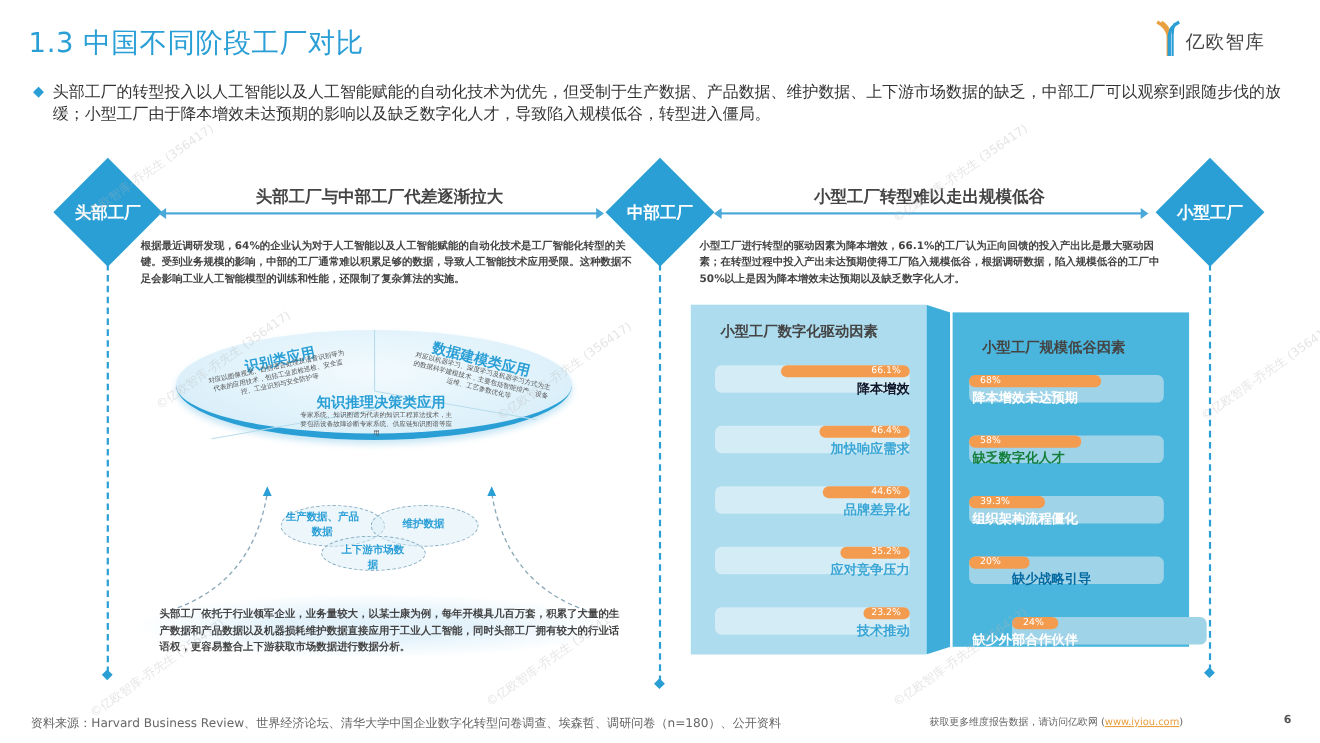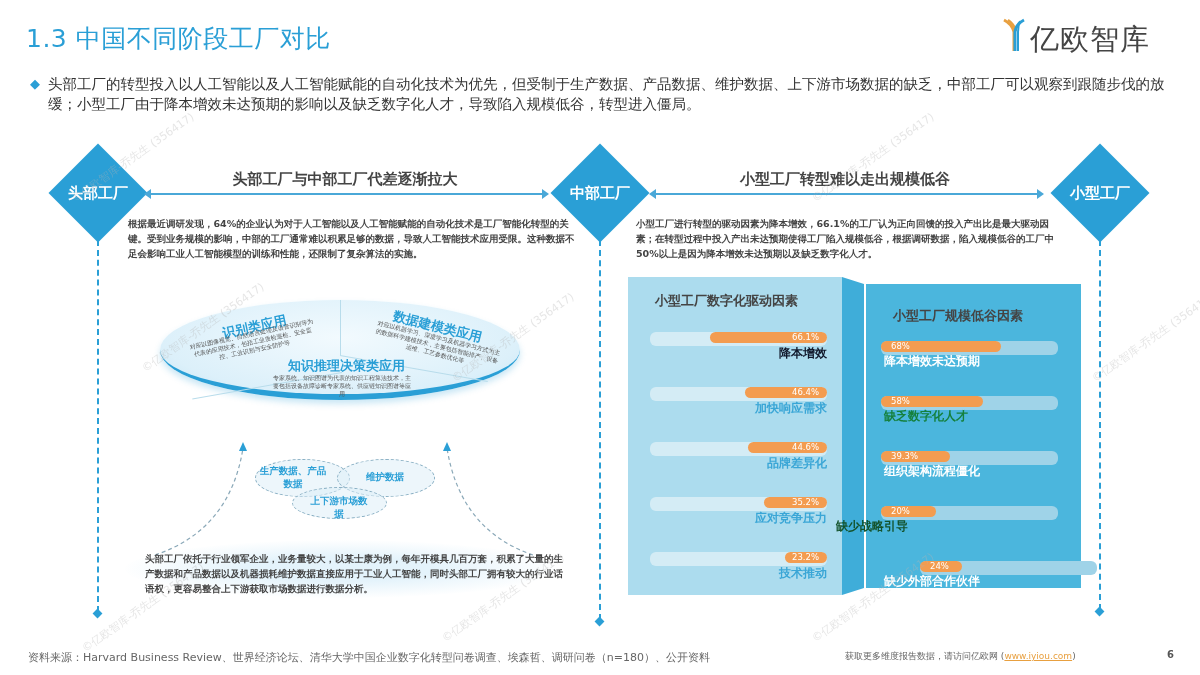--- a/index.html
+++ b/index.html
@@ -2,21 +2,21 @@
 <html><head>
 <meta charset="utf-8">
 <style>
   * { box-sizing: border-box; margin: 0; padding: 0; }
   html, body { width: 1200px; height: 675px; background: #ffffff; overflow: hidden; }
   body { position: relative; font-family: "DejaVu Sans", "Liberation Sans", sans-serif; color: #333; }
 
   .page-title { position: absolute; left: 26px; top: 22px; font-size: 25px; color: #2a9fd6; font-weight: 400; letter-spacing: 0.5px; }
   .logo { position: absolute; right: 50px; top: 18px; display: flex; align-items: flex-end; gap: 4px; }
   .logo-mark { width: 24px; height: 34px; position: relative; }
-  .logo-text { font-size: 29px; color: #444; letter-spacing: 1px; line-height: 26px; }
+  .logo-text { font-size: 17px; color: #444; letter-spacing: 1px; line-height: 26px; }
 
   .summary { position: absolute; left: 30px; top: 74px; width: 1150px; display: flex; gap: 8px; }
   .summary-bullet { color: #2a9fd6; font-size: 13px; line-height: 20px; flex: none; }
   .summary-text { font-size: 14.5px; line-height: 20px; color: #333; }
 
   .diamond { position: absolute; width: 100px; height: 100px; display: flex; align-items: center; justify-content: center; }
   .diamond::before { content: ""; position: absolute; width: 70px; height: 70px; background: #2a9fd6; transform: rotate(45deg); }
   .diamond span { position: relative; color: #fff; font-weight: 700; font-size: 15px; }
 
   .vline { position: absolute; width: 0; border-left: 2px dashed #2a9fd6; }
@@ -45,21 +45,21 @@
   .bottom-glow { position: absolute; left: 125px; top: 540px; width: 430px; height: 58px; border-radius: 50%;
                  background: radial-gradient(ellipse at center, #e4f3fb 30%, rgba(255,255,255,0) 72%); }
 
   
   .panel-left { position: absolute; left: 628px; top: 277px; width: 214px; height: 318px; background: #acdcee; }
   .panel-fold { position: absolute; left: 842px; top: 277px; width: 22px; height: 318px; background: #3fadd9;
                 clip-path: polygon(0 0, 100% 7px, 100% 311px, 0 100%); }
   .panel-right { position: absolute; left: 866px; top: 284px; width: 215px; height: 304px; background: #4bb6dd; }
   .panel-title { position: absolute; font-size: 13px; font-weight: 700; color: #444; white-space: nowrap; }
 
-  .bar-track { position: absolute; height: 14px; border-radius: 6px; }
+  .bar-track { position: absolute; height: 25px; border-radius: 6px; }
   .bar-fill { position: absolute; top: 0; height: 11px; border-radius: 6px; background: #f39c50; }
   .bar-val { position: absolute; font-size: 8.5px; color: #fff; line-height: 11px; }
   .bar-label { position: absolute; font-size: 12px; font-weight: 700; white-space: nowrap; }
 
   .footer-left { position: absolute; left: 28px; top: 650px; font-size: 11px; color: #666; }
   .footer-right { position: absolute; left: 845px; top: 650px; font-size: 9px; color: #666; }
   .footer-link { color: #e8a040; text-decoration: underline; }
   .page-num { position: absolute; left: 1167px; top: 649px; font-size: 10px; color: #555; font-weight: 700; }
 
   .watermark { position: absolute; font-size: 11px; color: rgba(180,180,180,0.35); transform: rotate(-35deg); white-space: nowrap; pointer-events: none; }
@@ -201,21 +201,21 @@
     <div class="bar-fill" style="left:0; width:69px;"></div>
     <span class="bar-val" style="left:10px;">39.3%</span>
   </div>
   <div class="bar-label" style="left:884px; top:463px; color:#ffffff;">组织架构流程僵化</div>
 </div>
 <div>
   <div class="bar-track" style="left:881px; top:506px; width:177px; background:#9fd3e8;">
     <div class="bar-fill" style="left:0; width:55px;"></div>
     <span class="bar-val" style="left:10px;">20%</span>
   </div>
-  <div class="bar-label" style="left:836px; top:518px; color:#14532d;">缺少战略引导</div>
+  <div class="bar-label" style="left:920px; top:518px; color:#0369a1;">缺少战略引导</div>
 </div>
 <div>
   <div class="bar-track" style="left:881px; top:561px; width:177px; background:#9fd3e8;margin-left:39px;">
     <div class="bar-fill" style="left:0; width:42px;"></div>
     <span class="bar-val" style="left:10px;">24%</span>
   </div>
   <div class="bar-label" style="left:884px; top:573px; color:#ffffff;">缺少外部合作伙伴</div>
 </div>
 
 <div class="watermark" style="left:60px; top:150px;">©亿欧智库-乔先生 (356417)</div>

